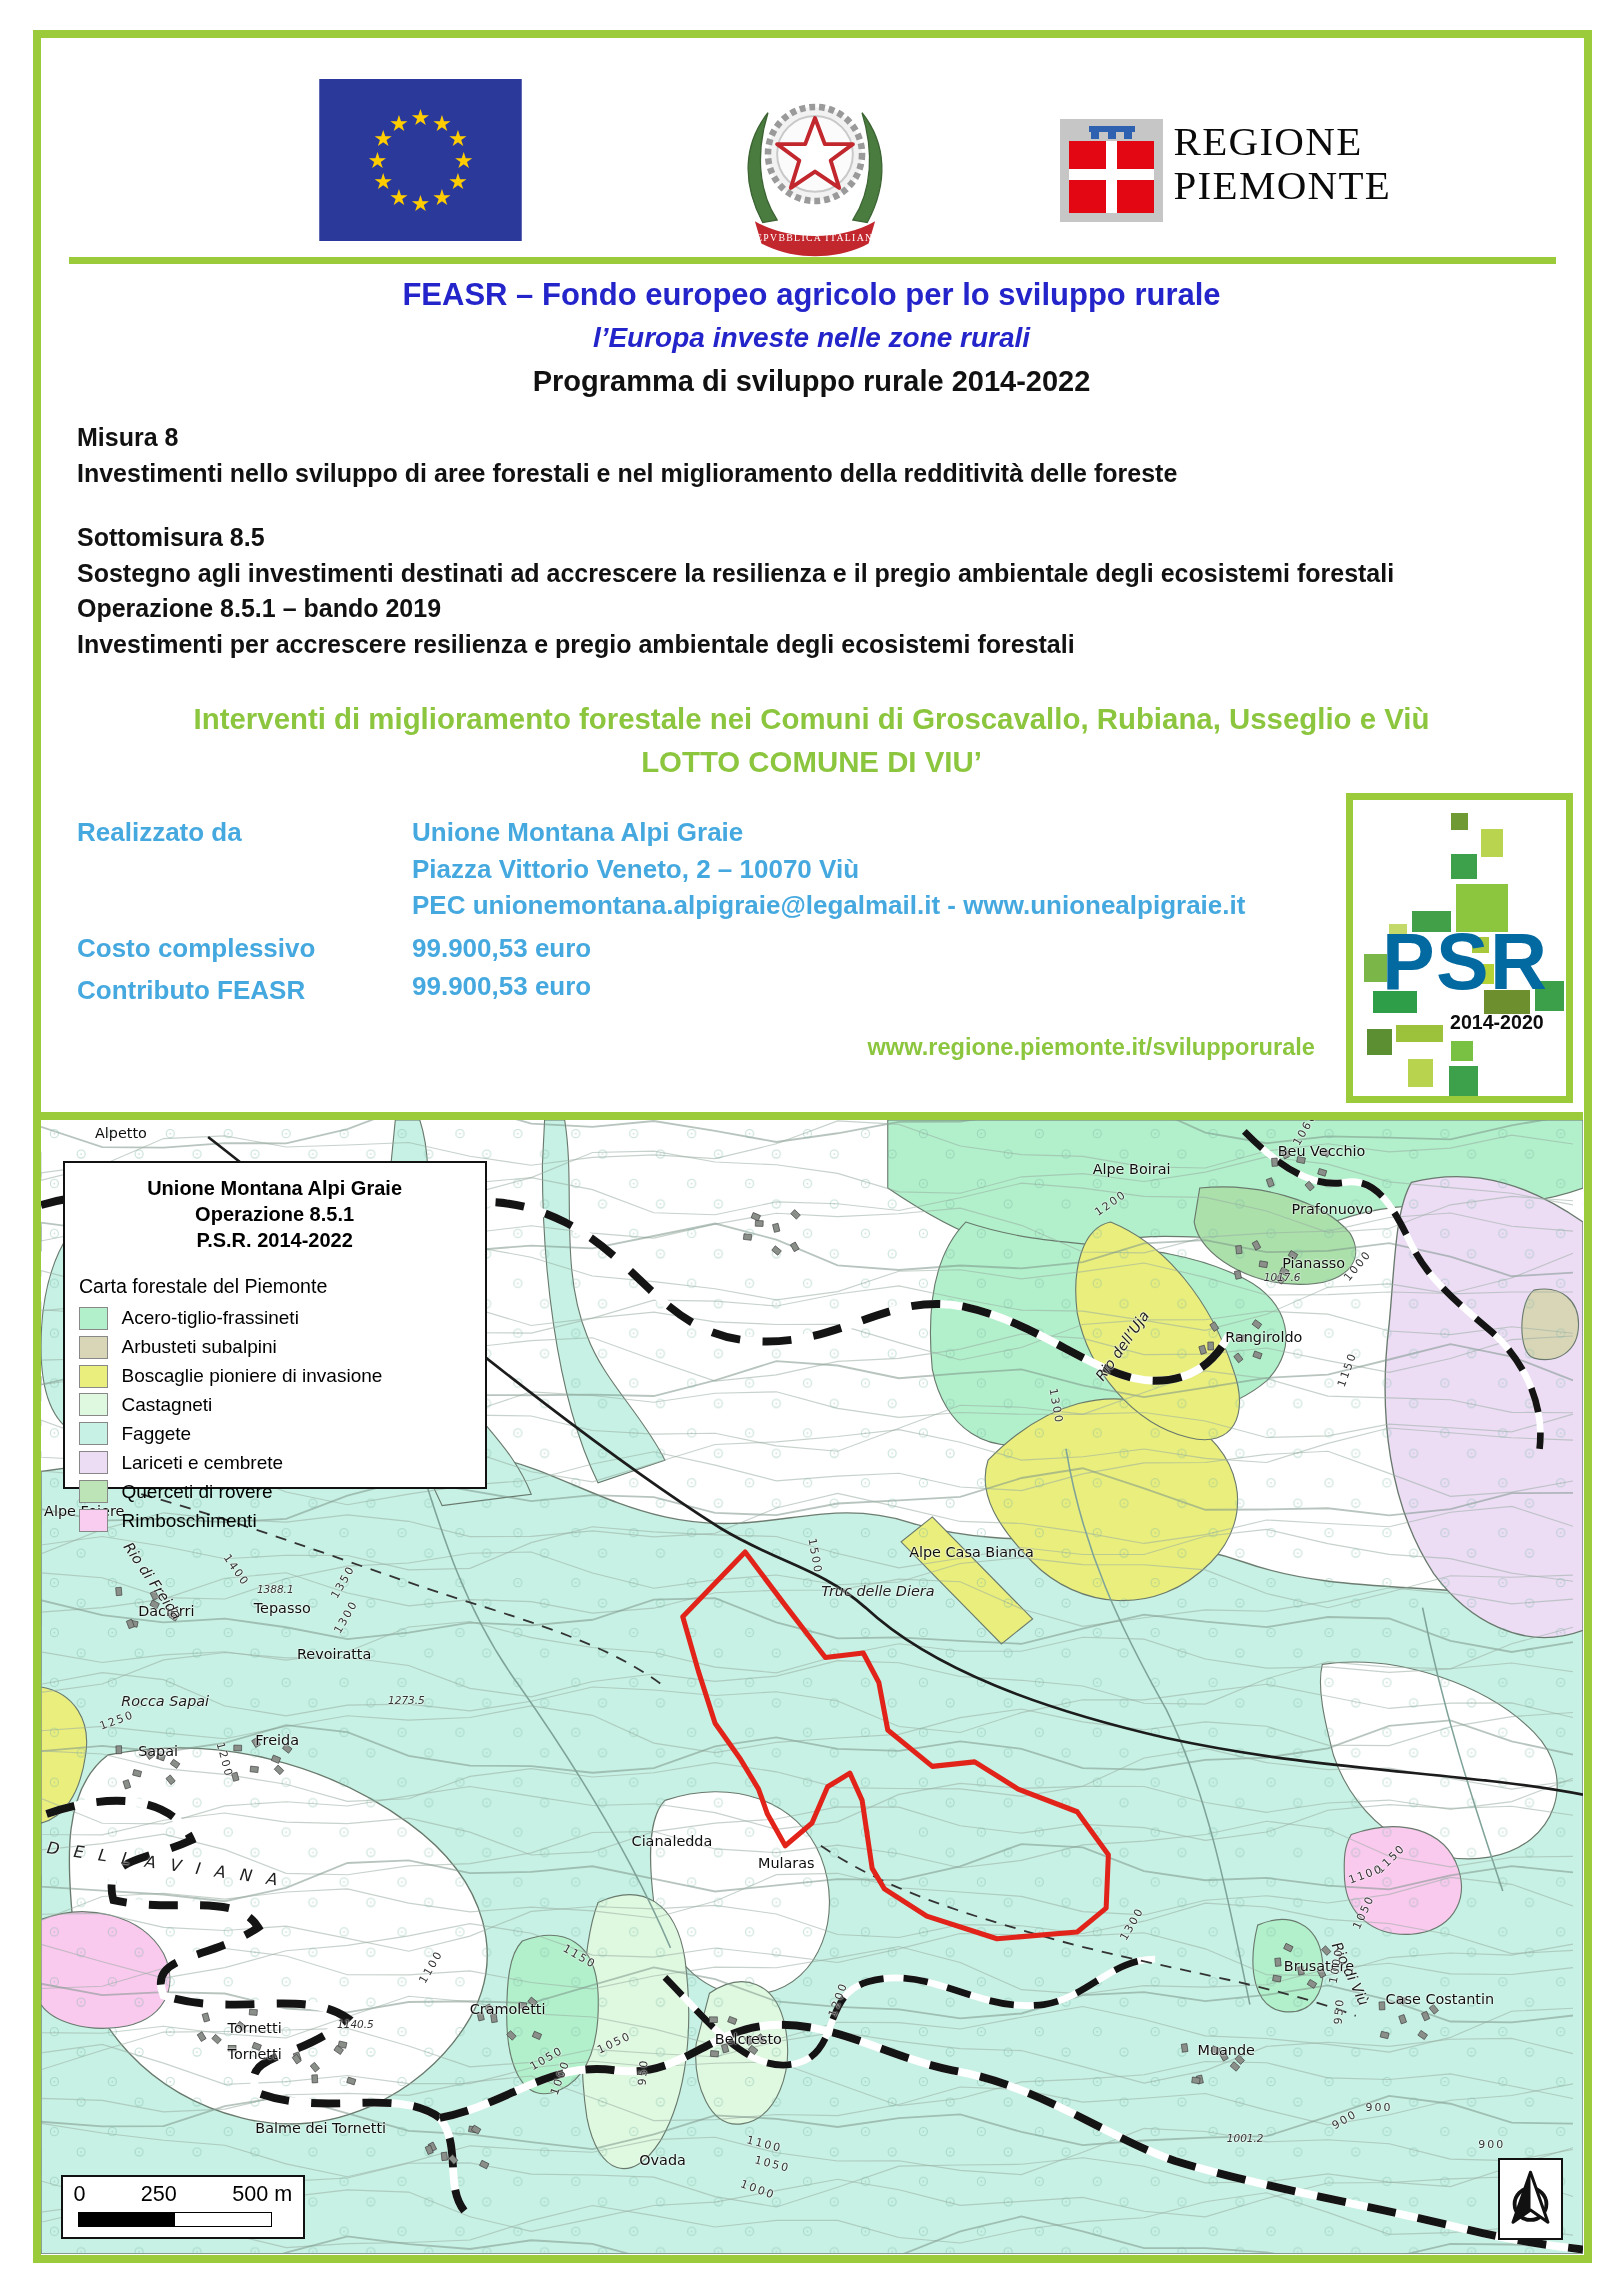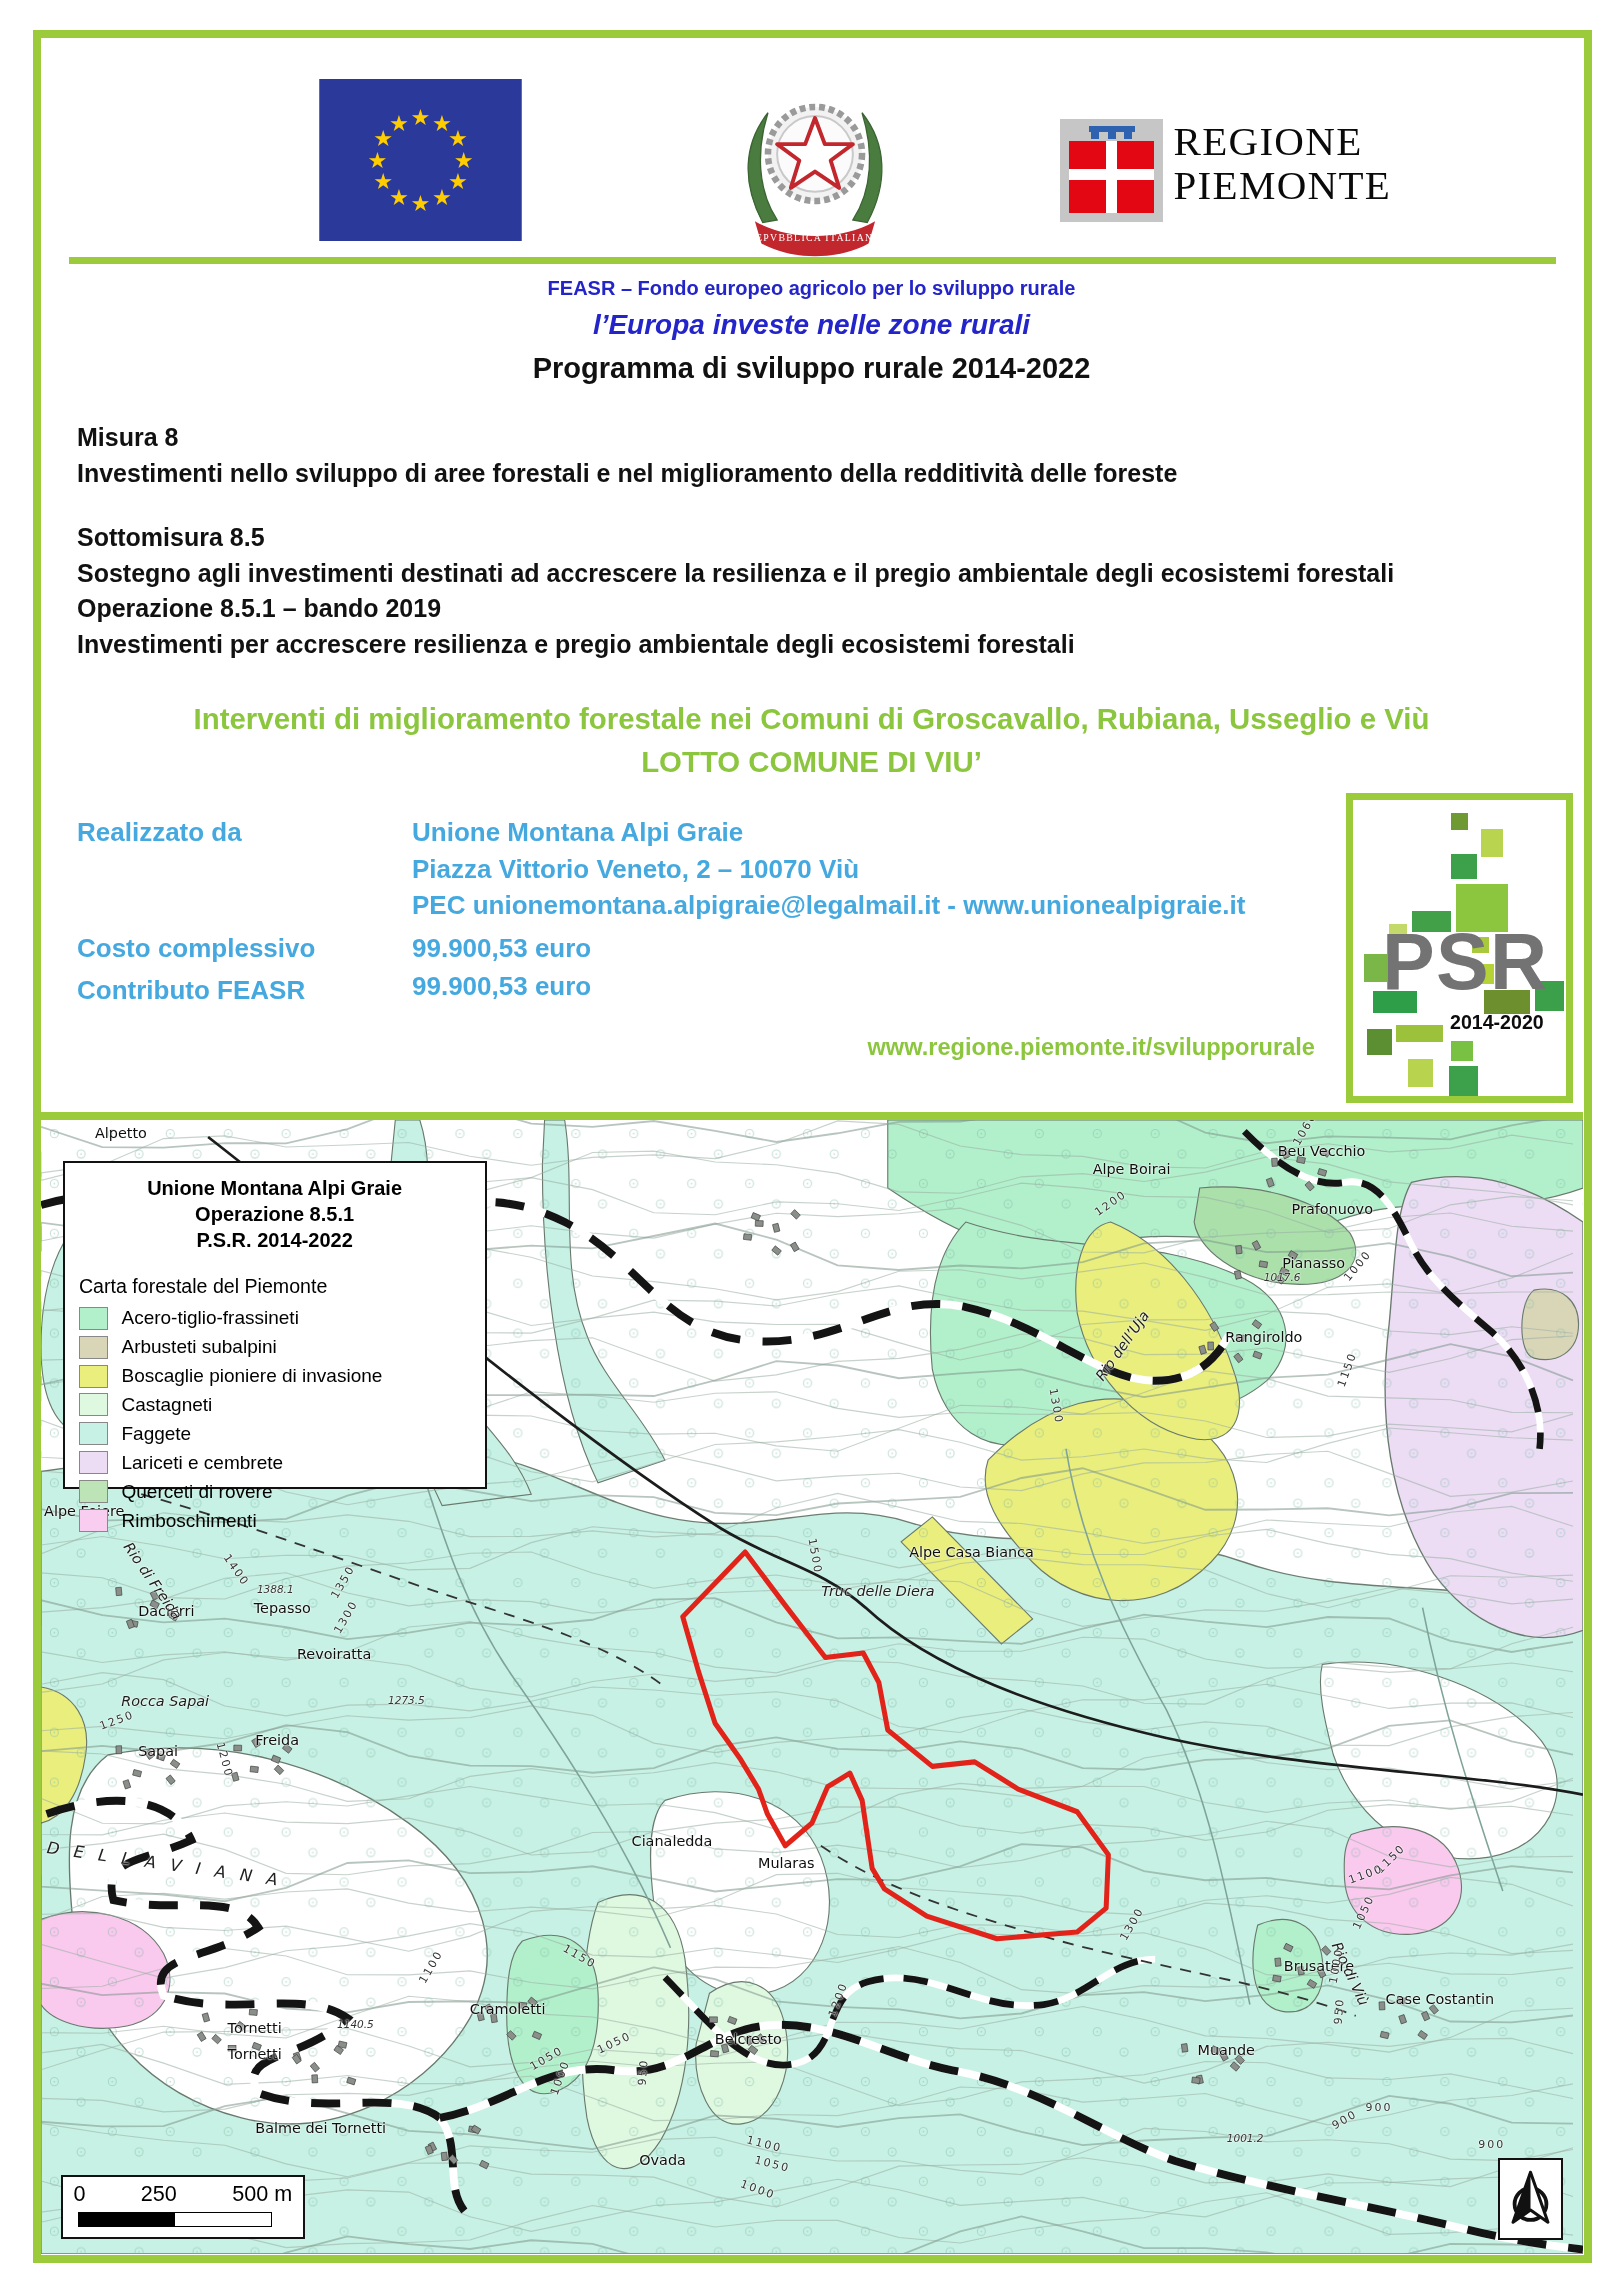--- a/index.html
+++ b/index.html
@@ -15,42 +15,42 @@
   .pie-red{position:absolute;left:9.2px;top:22px;width:85px;height:72px;background:#E30613;}
   .pie-cross-v{position:absolute;left:46px;top:22px;width:10.5px;height:72px;background:#fff;}
   .pie-cross-h{position:absolute;left:9.2px;top:50px;width:85px;height:10.5px;background:#fff;}
   .pie-label{position:absolute;left:29px;top:6.5px;width:46px;height:6.5px;background:#2E62B0;}
   .pie-tab{position:absolute;top:13px;width:7.9px;height:10.5px;background:#2E62B0;}
   .pie-text{margin-left:10.5px;font-family:"Liberation Serif",serif;font-size:41px;
         line-height:1.08;letter-spacing:1.3px;color:#0a0a0a;}
   .green-rule{position:absolute;left:69px;top:257px;width:1487px;height:6.5px;background:#9BCA3B;}
   
   .intro{position:absolute;left:0;top:277px;width:1623px;text-align:center;color:#2424CB;font-weight:bold;}
-  .intro .l1{font-size:20px;}
+  .intro .l1{font-size:31px;}
   .intro .l2{font-size:28px;font-style:italic;margin-top:9.2px;}
   .intro .l3{font-size:29px;color:#111;margin-top:10.5px;}
   
   .measure{position:absolute;left:77px;top:420px;width:1472px;color:#111;
         font-weight:bold;font-size:25px;line-height:1.42;}
   .measure .para{margin:0 0 29px 0;}
   .measure .para.tight{margin:0;}
   
   .proj-title{position:absolute;left:0;top:698px;width:1623px;text-align:center;
         color:#8CC63E;font-weight:bold;font-size:29.4px;line-height:1.45;}
   .info{position:absolute;left:77px;top:817px;width:1243px;color:#45A9E0;font-weight:bold;font-size:26px;}
   .info-label{position:absolute;left:0;white-space:nowrap;}
   .info-val{position:absolute;left:335px;white-space:nowrap;}
   .website{position:absolute;left:0;top:1034px;width:1315px;text-align:right;
         color:#8CC63E;font-weight:bold;font-size:23.6px;}
   
   .psr{position:absolute;left:1346px;top:793px;width:227px;height:310px;background:#fff;
         border:7.2px solid #9BCA3B;box-sizing:border-box;}
   .psr-squares{position:absolute;inset:0;}
   .psr-sq{position:absolute;}
-  .psr-text{position:absolute;left:29px;top:116px;font-size:79px;font-weight:600;color:#737373;letter-spacing:1.3px;}
+  .psr-text{position:absolute;left:29px;top:116px;font-size:79px;font-weight:600;color:#0369a1;letter-spacing:1.3px;}
   .psr-years{position:absolute;left:97px;top:211px;font-size:19.6px;font-weight:600;color:#0c0c0c;}
   
   .map-rule{position:absolute;left:41px;top:1112px;width:1542px;height:7.9px;background:#9BCA3B;}
   .map{position:absolute;left:41px;top:1120px;width:1542px;height:1134px;background:#fff;overflow:hidden;}
   .map svg.base{position:absolute;left:0;top:0;width:100%;height:100%;}
   .map-label{position:absolute;font-family:"DejaVu Sans",sans-serif;font-size:14.4px;color:#0e0e0e;
         white-space:nowrap;transform-origin:left center;text-shadow:0 0 2px #fff,0 0 2px #fff;}
   .map-label.italic{font-style:italic;color:#1c1c1c;}
   .map-label.elev{font-size:11px;letter-spacing:2px;color:#333;}
   .map-label.elevi{font-size:10.5px;font-style:italic;color:#333;}

